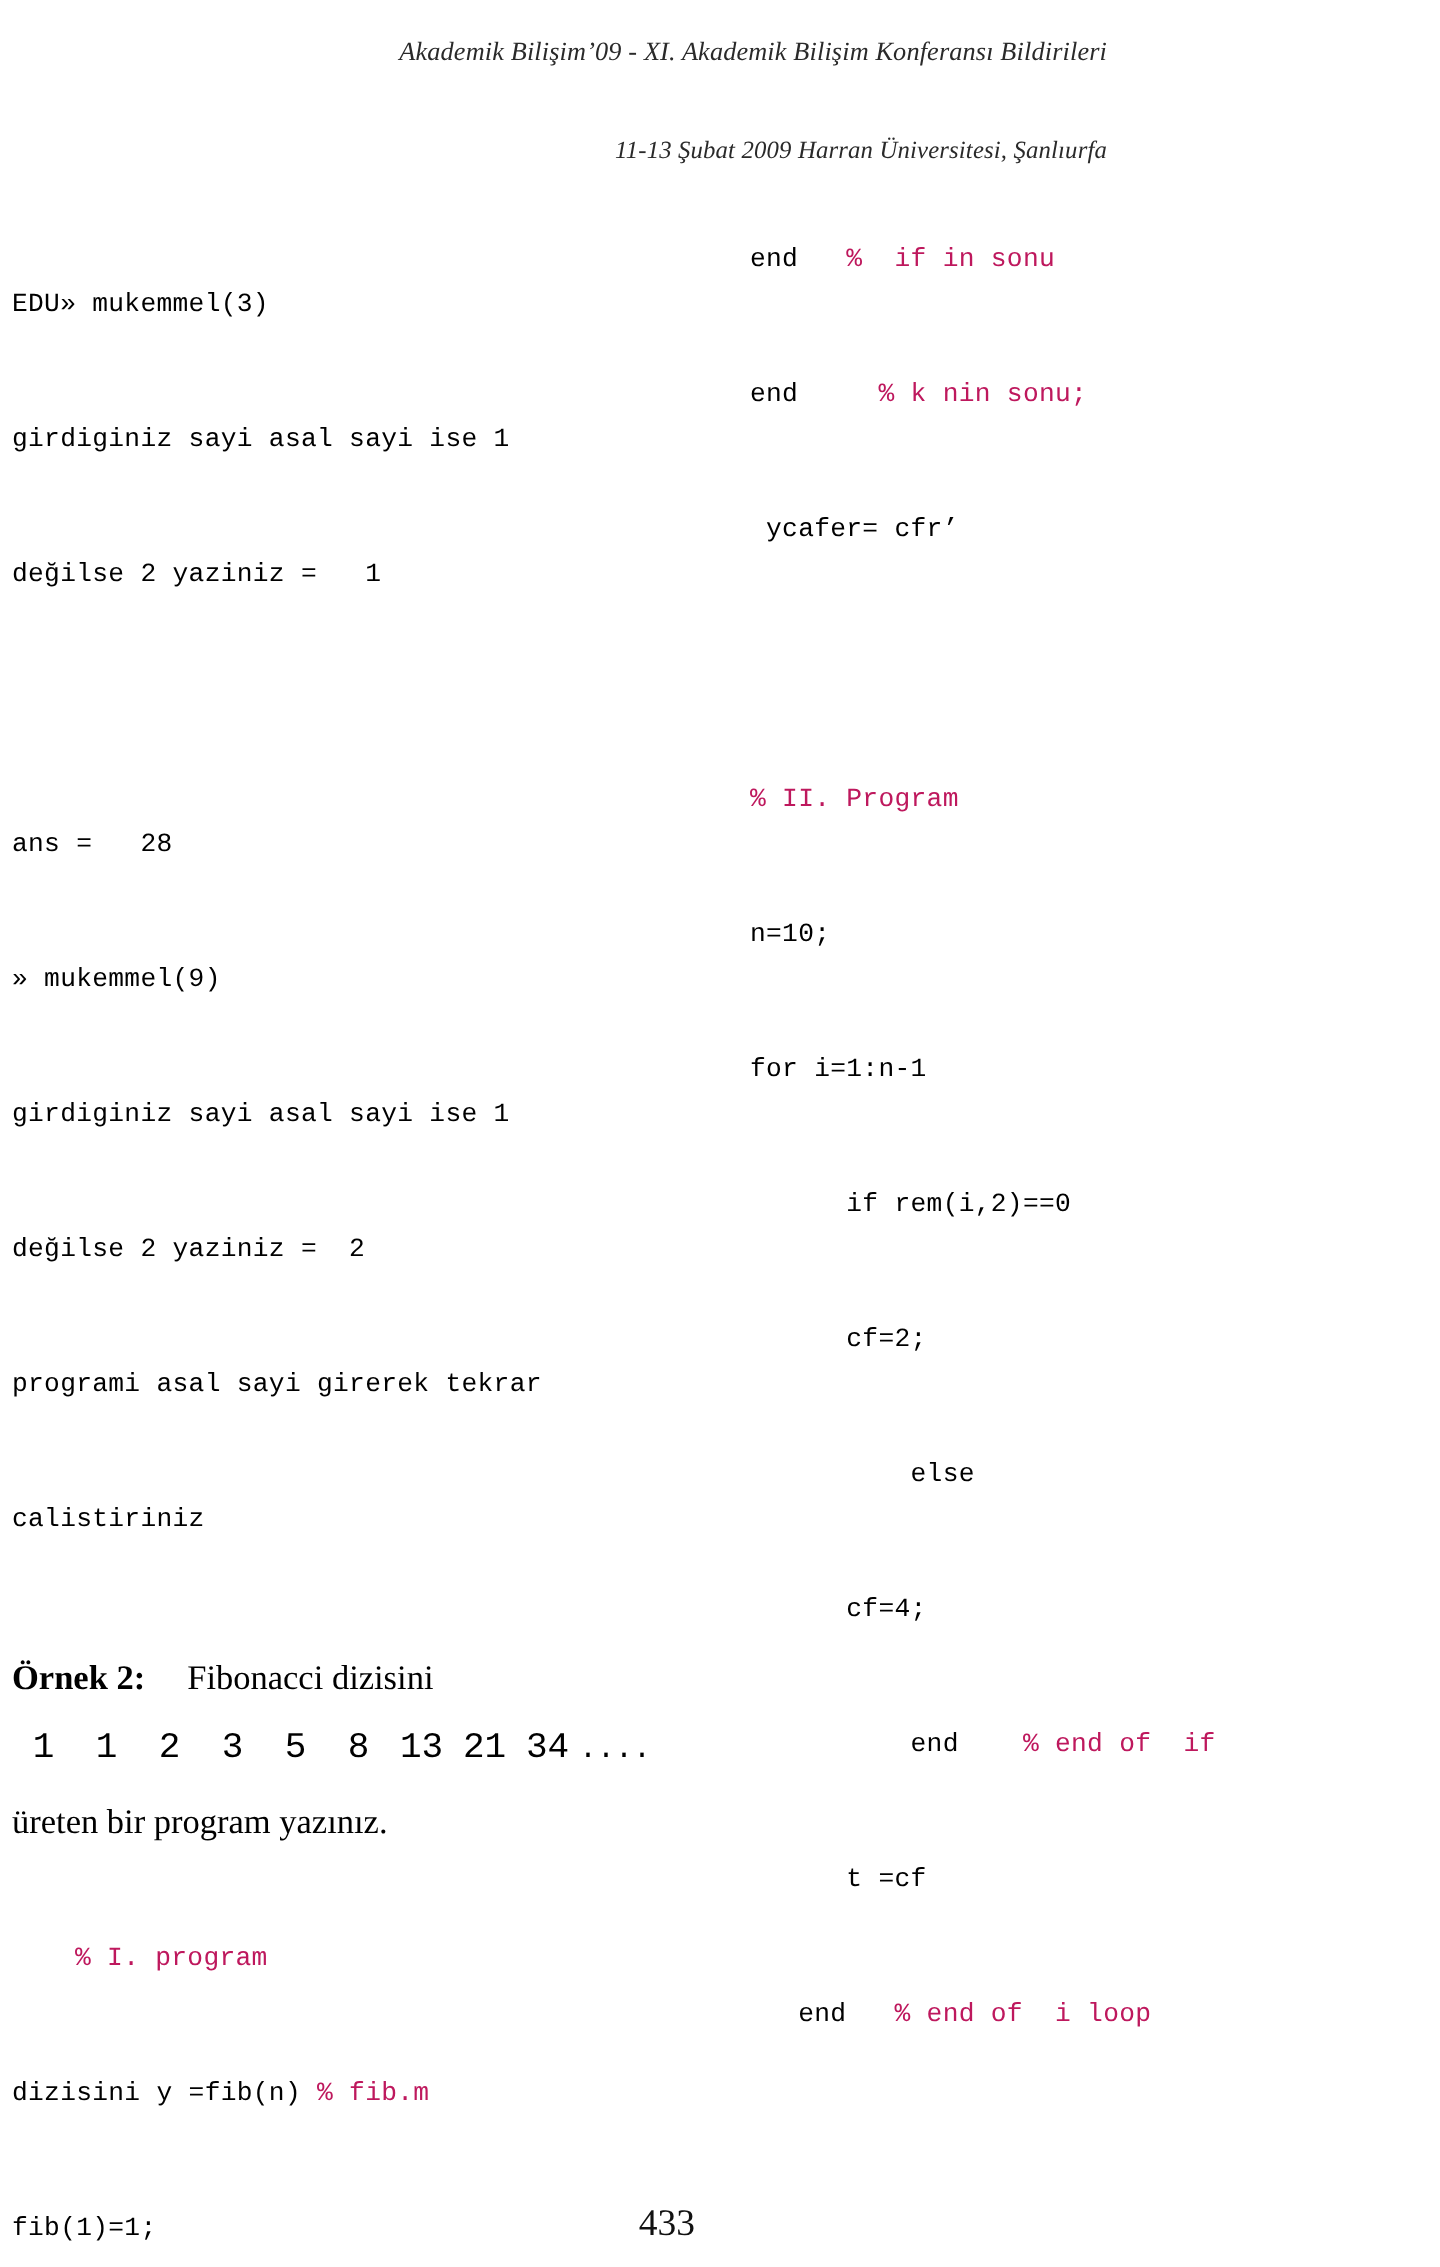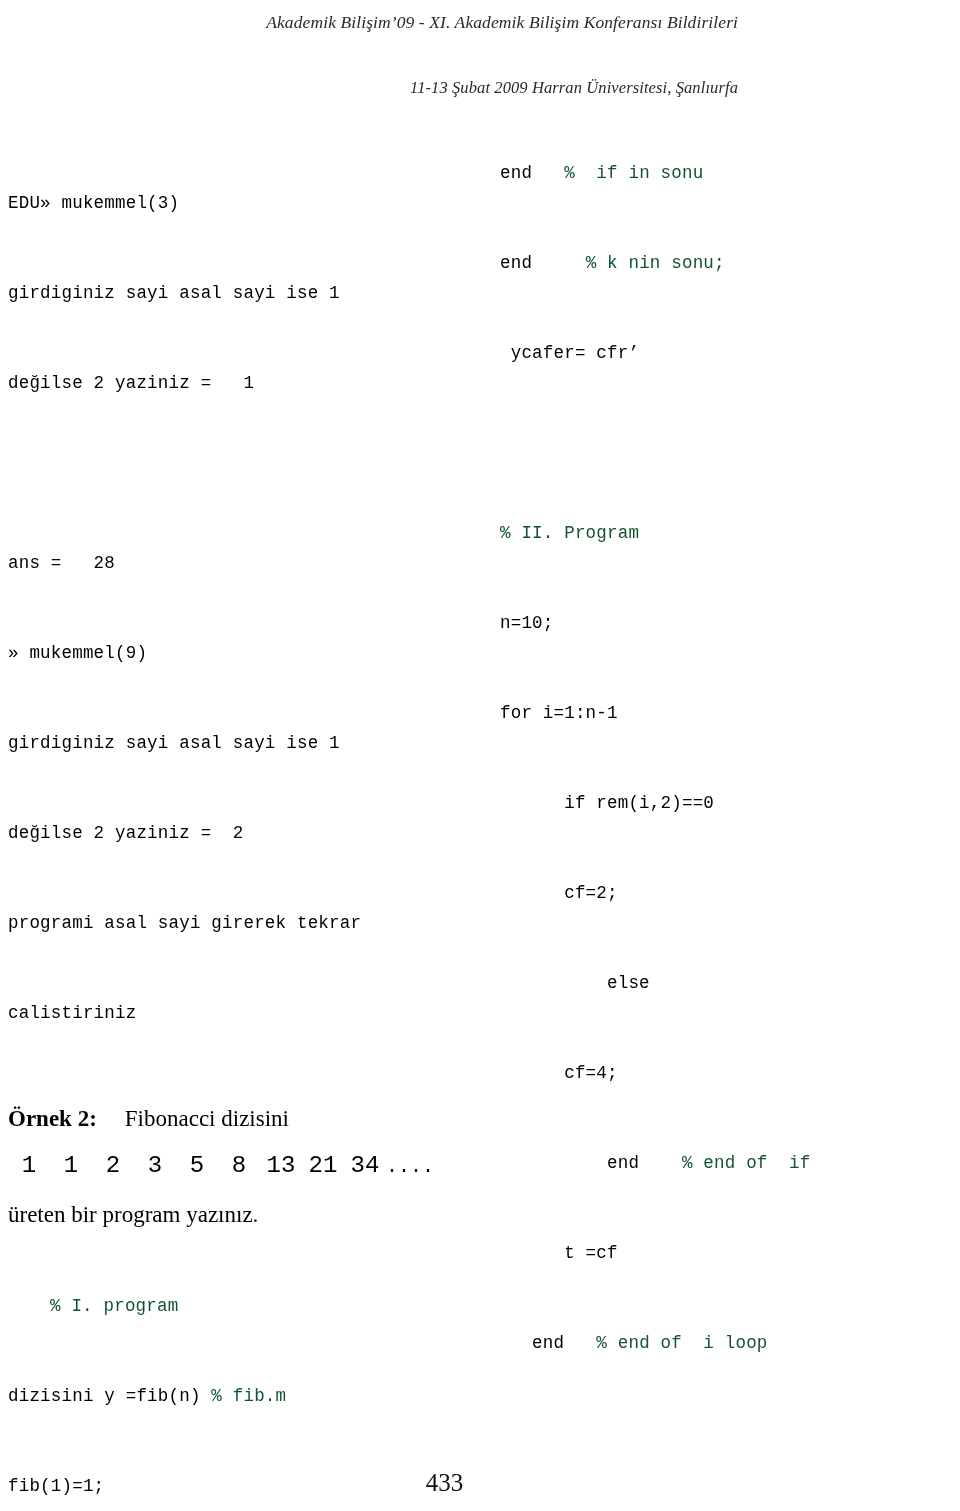--- a/index.html
+++ b/index.html
@@ -12,21 +12,21 @@
     height: 1511px;
     position: relative;
     font-family: "Liberation Serif", "DejaVu Serif", serif;
     color: #000000;
     overflow: hidden;
   }
 
   
   .page-header {
     position: absolute;
-    top: 4px;
+    top: 16px;
     left: 0;
     width: 761px;
     text-align: right;
     padding-top: 6px;
     padding-right: 23px;
     box-sizing: border-box;
   }
   .page-header .hdr-line {
     font-family: "Liberation Serif", "DejaVu Serif", serif;
     font-style: italic;
@@ -59,21 +59,21 @@
 
   
   .code {
     font-family: "Liberation Mono", "DejaVu Sans Mono", monospace;
     font-size: 17.5px;
     line-height: 30px;
     white-space: pre;
     letter-spacing: 0.2px;
   }
   .code .cmt {
-    color: #14532d;
+    color: #be185d;
   }
 
   
   .gap-sm { height: 14px; }
   .gap-md { height: 30px; }
 
   
   .ex-head {
     font-family: "Liberation Serif", "DejaVu Serif", serif;
     font-size: 23px;

